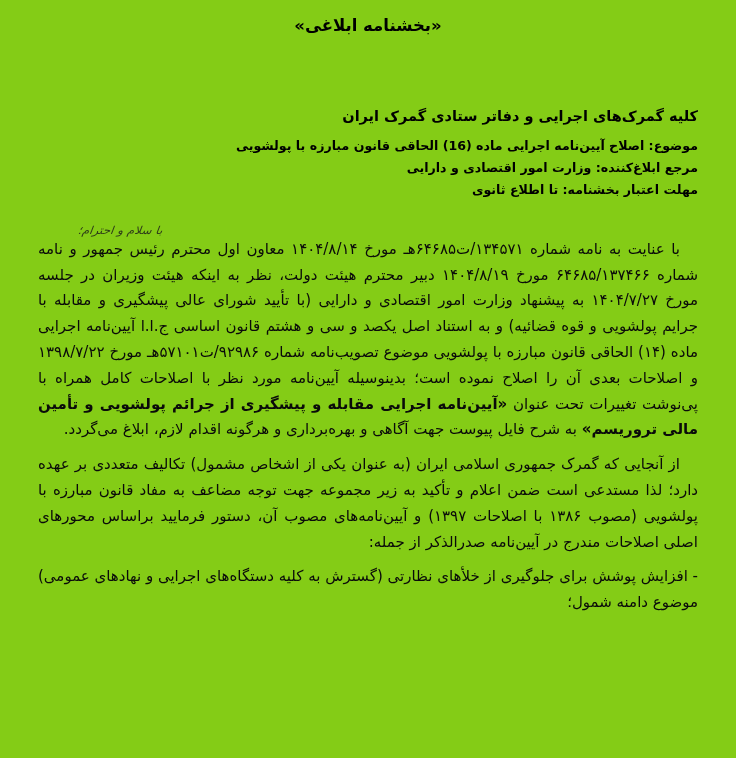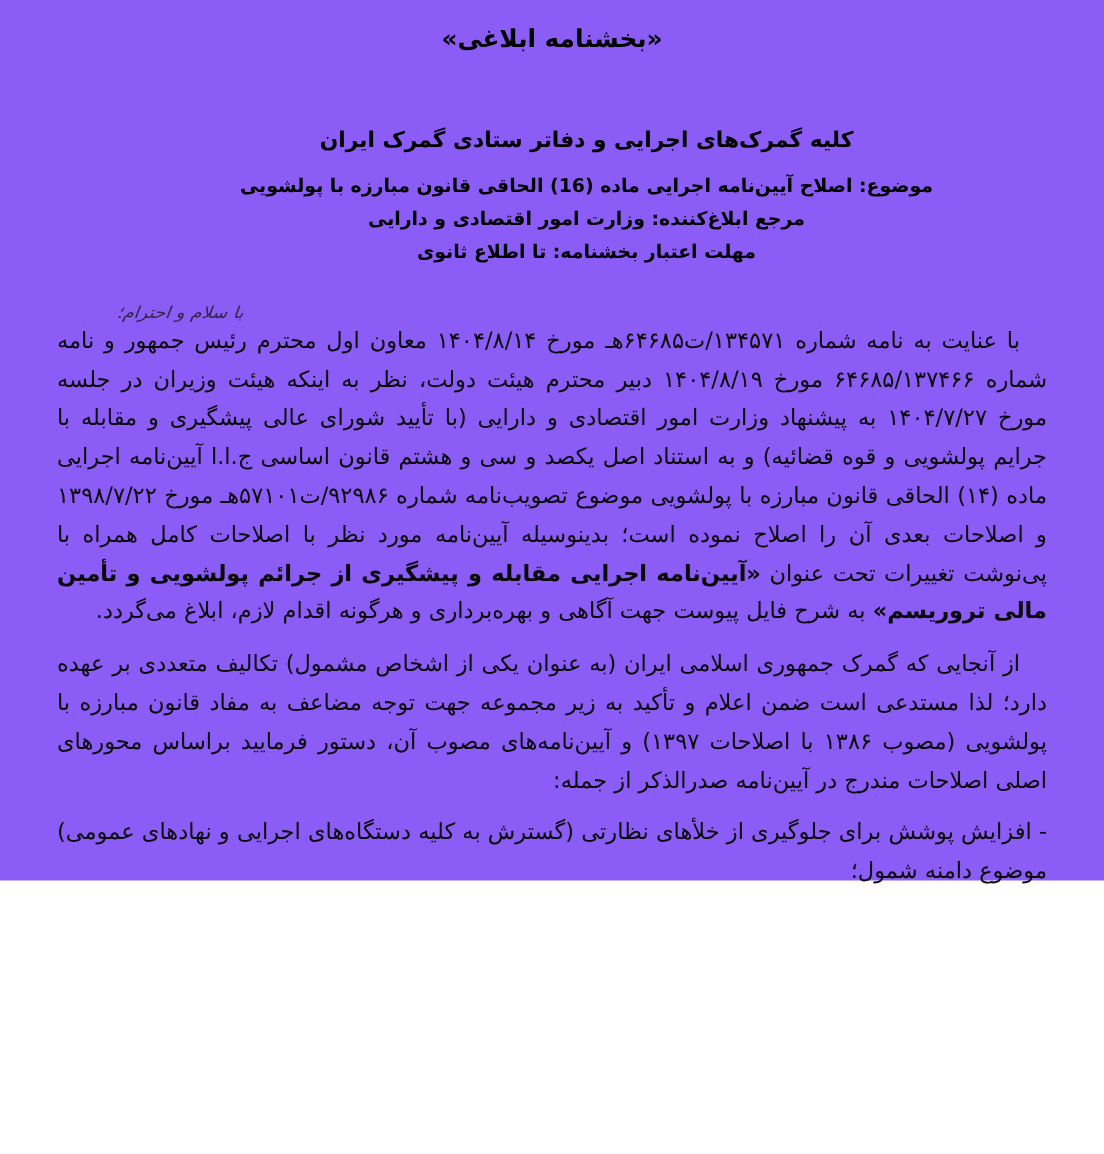--- a/index.html
+++ b/index.html
@@ -12,41 +12,41 @@
     width: 736px;
     height: 769px;
     overflow: hidden;
     font-family: "DejaVu Sans", "Liberation Sans", sans-serif;
     color: #0b0b0b;
     direction: rtl;
   }
   .page {
     position: relative;
     width: 736px;
-    height: 587px;
-    background: #8b5cf6;
+    height: 758px;
+    background: #84cc16;
     box-sizing: border-box;
     padding: 0 38px;
   }
 
   
   .doc-title {
     text-align: center;
     font-weight: bold;
     font-size: 16.5px;
     letter-spacing: 0px;
     padding-top: 14px;
     line-height: 1.4;
     color: #000;
   }
 
   
   .header-block {
-    margin-top: 46px;
-    text-align: center;
+    margin-top: 68px;
+    text-align: right;
     padding-left: 46px;
     line-height: 1.62;
   }
   .header-addressee {
     font-weight: bold;
     font-size: 14.5px;
     color: #000;
     margin-bottom: 7px;
   }
   .header-row {

